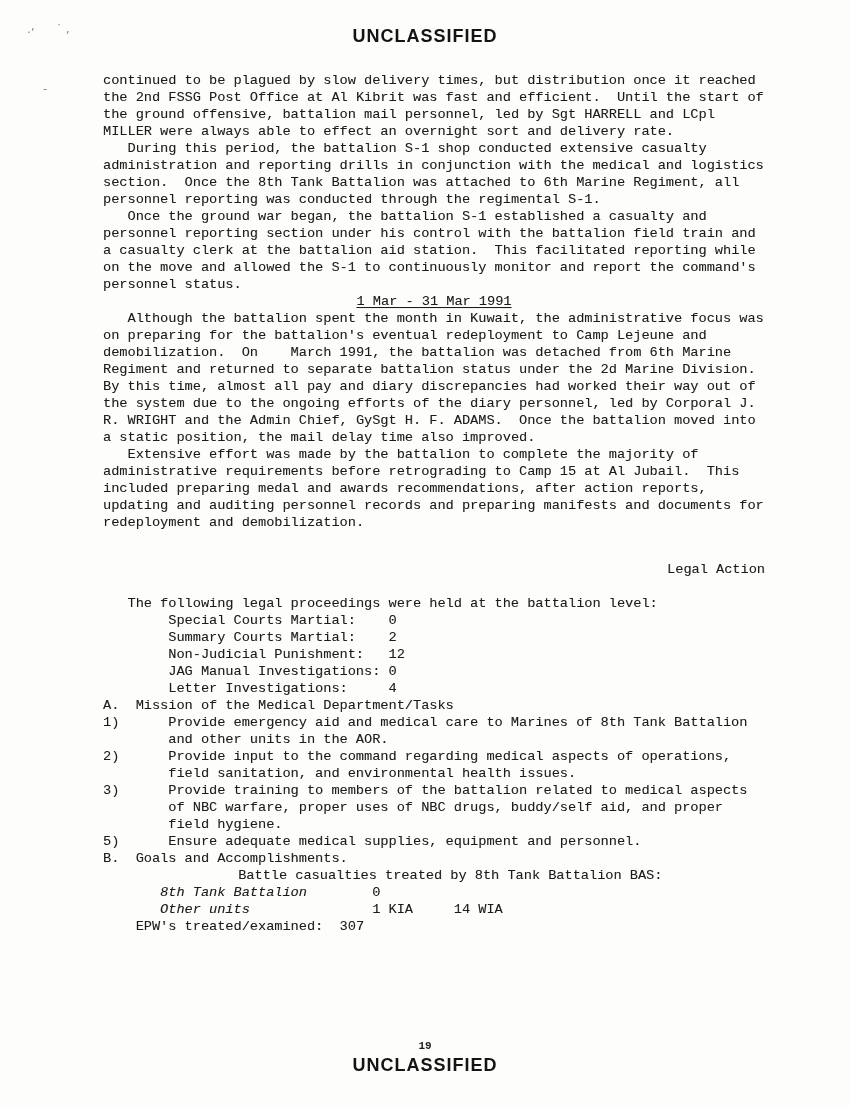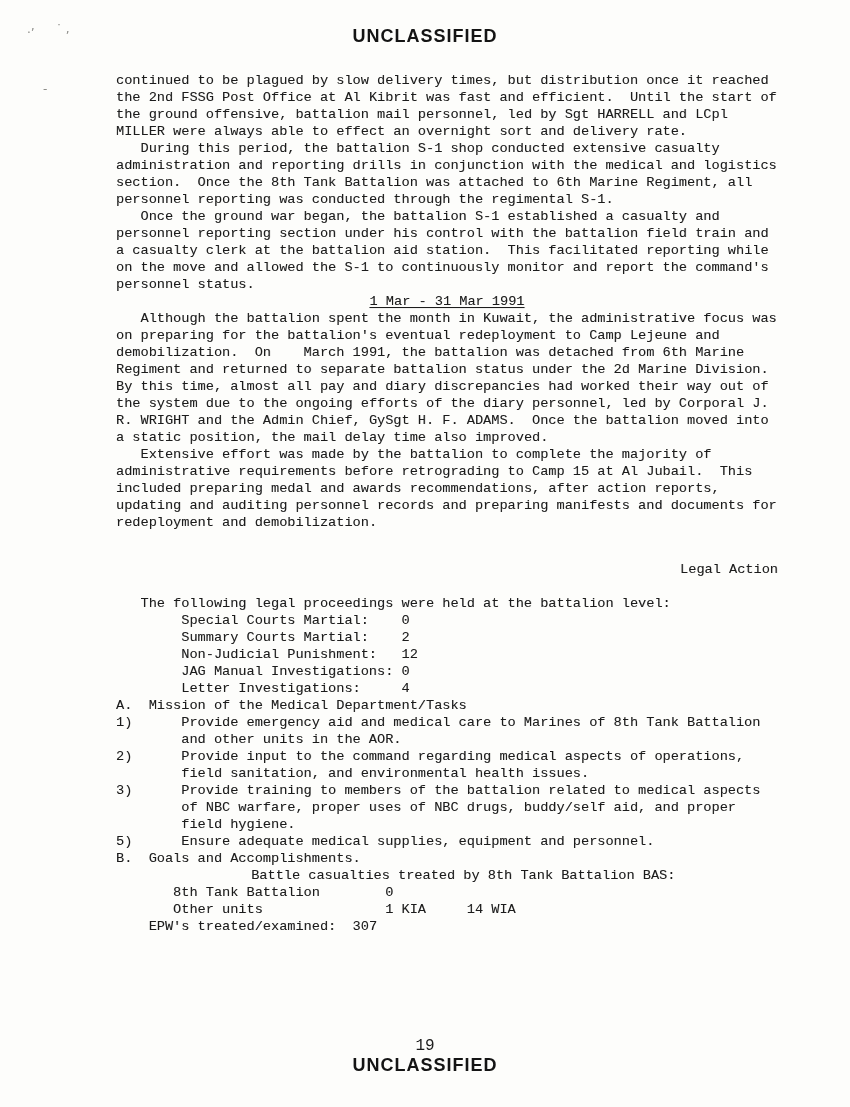--- a/index.html
+++ b/index.html
@@ -29,21 +29,21 @@
     text-align: center;
     font-family: "Liberation Sans", sans-serif;
     font-weight: bold;
     font-size: 18px;
     letter-spacing: 1px;
     color: #141414;
   }
   .classification.top { top: 26px; }
   .content {
     position: absolute;
-    left: 116px;
+    left: 103px;
     top: 72px;
     width: 662px;
     font-size: 13.6px;
     line-height: 17px;
     text-shadow: 0.3px 0.2px 0 rgba(25,25,25,0.30);
   }
   .para { white-space: pre-wrap; text-indent: 3ch; }
   .para.first { text-indent: 0; }
   .date-heading {
     text-align: center;
@@ -53,26 +53,26 @@
   .section-heading { text-align: right; margin: 17px 0; }
   .section-heading.legal { margin-top: 30px; }
   .legal-intro { margin-left: 3ch; }
   .legal-item { margin-left: 8ch; }
   .legal-label { display: inline-block; width: 27ch; }
   .outline-row .outline-label { display: inline-block; width: 4ch; }
   .task { margin-left: 4ch; padding-left: 4ch; text-indent: -4ch; }
   .task-num { display: inline-block; width: 4ch; }
   .cas-intro { margin-left: 4ch; text-align: center; }
   .cas-row { margin-left: 7ch; }
-  .cas-label { display: inline-block; width: 26ch; }
+  .cas-label { display: inline-block; width: 26ch; font-style: italic; }
   .cas-col1 { display: inline-block; width: 10ch; }
   .epw-row { margin-left: 4ch; }
   .epw-label { display: inline-block; width: 25ch; }
   .footer { position: absolute; left: 0; top: 1038px; width: 100%; text-align: center; }
-  .page-number { font-size: 16px; line-height: 17px; color: #1c1c1c; }
+  .page-number { font-size: 11px; line-height: 17px; color: #1c1c1c; font-weight: bold; }
   .footer .classification-text {
     font-family: "Liberation Sans", sans-serif;
     font-weight: bold;
     font-size: 18px;
     letter-spacing: 1px;
     color: #141414;
   }
 </style>
 </head>
 <body>

